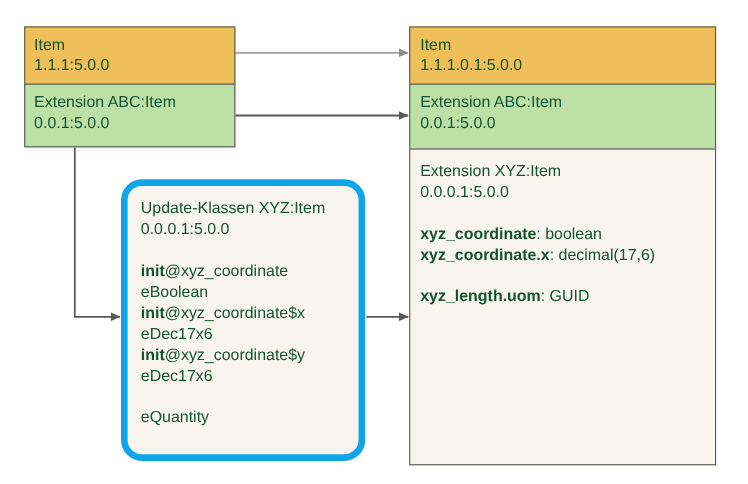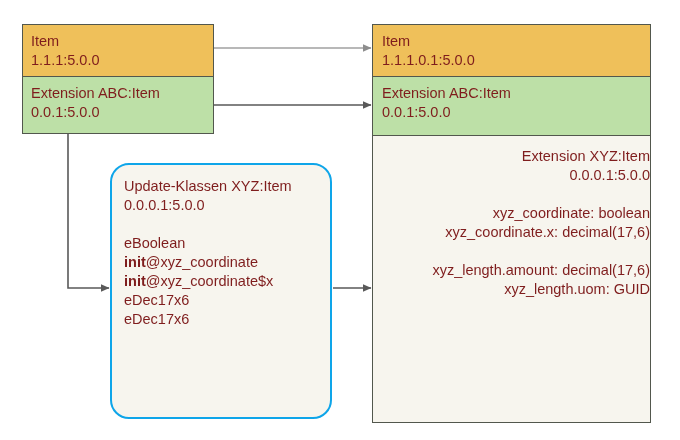--- a/index.html
+++ b/index.html
@@ -84,51 +84,50 @@
   #right-seg-ext-abc {
     top: 52px;
     height: 60px;
     background: #bde0a7;
   }
   #right-seg-ext-xyz {
     top: 111px;
     height: 288px;
     background: #f7f5ee;
     padding-top: 11px;
-    text-align: right;
   }
 
   
   #mid-box {
     position: absolute;
     left: 110px;
     top: 163px;
     width: 222px;
     height: 256px;
     box-sizing: border-box;
     background: #f7f5ee;
-    border: 2px solid #0ea5e9;
+    border: 6px solid #0ea5e9;
     border-radius: 19px;
     padding: 12px 0 0 12px;
   }
 
   .line {
     font-size: 14.5px;
     line-height: 19px;
-    color: #7f1d1d;
+    color: #14532d;
     white-space: pre;
   }
   .line.gap {
     height: 19px;
   }
   .bold-lead {
     font-weight: bold;
   }
   .attr-name {
-    font-weight: normal;
+    font-weight: bold;
   }
 </style>
 </head>
 <body>
 
 <div id="canvas">
 
   <svg class="connectors" viewBox="0 0 680 440" xmlns="http://www.w3.org/2000/svg">
     <defs>
       <marker id="arrow-light" markerWidth="9" markerHeight="8" refX="8.5" refY="4" orient="auto" markerUnits="userSpaceOnUse">
@@ -157,30 +156,32 @@
       <div class="line">Extension ABC:Item</div>
       <div class="line">0.0.1:5.0.0</div>
     </div>
   </div>
 
   <div id="mid-box">
     <div class="line">Update-Klassen XYZ:Item</div>
     <div class="line">0.0.0.1:5.0.0</div>
     <div class="line gap"></div>
 
+    <div class="line"><span class="bold-lead">init</span><span>@xyz_coordinate</span></div>
     <div class="line">eBoolean</div>
-    <div class="line"><span class="bold-lead">init</span><span>@xyz_coordinate</span></div>
 
     <div class="line"><span class="bold-lead">init</span><span>@xyz_coordinate$x</span></div>
     <div class="line">eDec17x6</div>
 
+    <div class="line"><span class="bold-lead">init</span><span>@xyz_coordinate$y</span></div>
     <div class="line">eDec17x6</div>
 
     <div class="line gap"></div>
 
+    <div class="line">eQuantity</div>
   </div>
 
   <div id="right-box" class="box">
     <div id="right-seg-item" class="rseg">
       <div class="line">Item</div>
       <div class="line">1.1.1.0.1:5.0.0</div>
     </div>
 
     <div id="right-seg-ext-abc" class="rseg">
       <div class="line">Extension ABC:Item</div>
@@ -190,18 +191,17 @@
     <div id="right-seg-ext-xyz" class="rseg">
       <div class="line">Extension XYZ:Item</div>
       <div class="line">0.0.0.1:5.0.0</div>
       <div class="line gap"></div>
 
       <div class="line"><span class="attr-name">xyz_coordinate</span><span>: </span><span>boolean</span></div>
       <div class="line"><span class="attr-name">xyz_coordinate.x</span><span>: </span><span>decimal(17,6)</span></div>
 
       <div class="line gap"></div>
 
-      <div class="line"><span class="attr-name">xyz_length.amount</span><span>: </span><span>decimal(17,6)</span></div>
       <div class="line"><span class="attr-name">xyz_length.uom</span><span>: </span><span>GUID</span></div>
     </div>
   </div>
 
 </div>
 
 </body></html>

